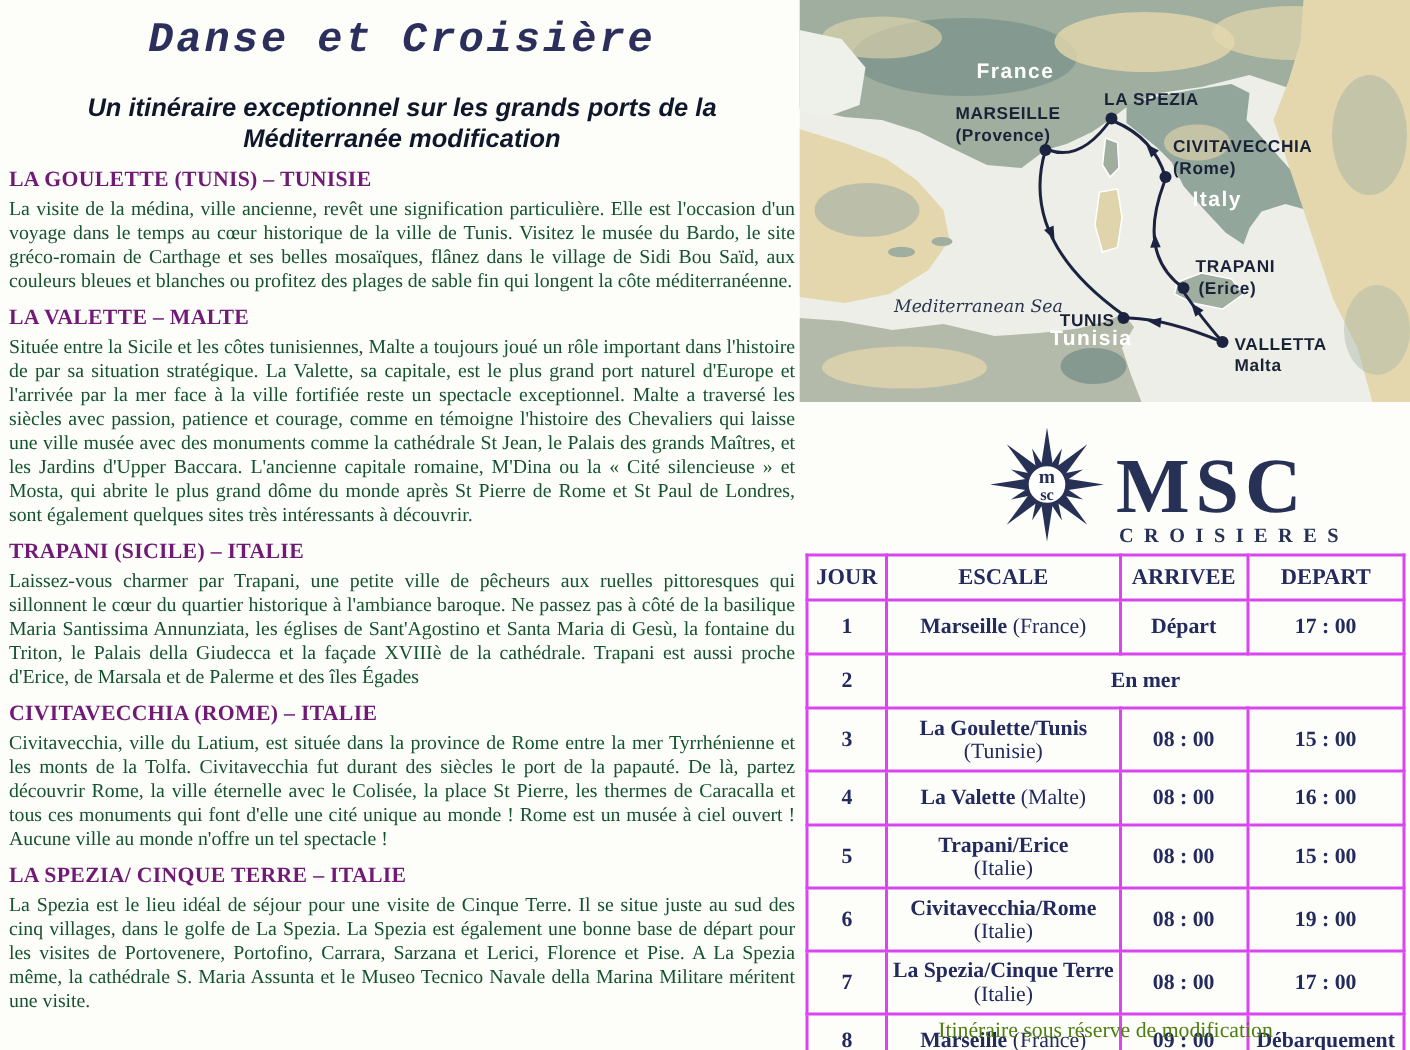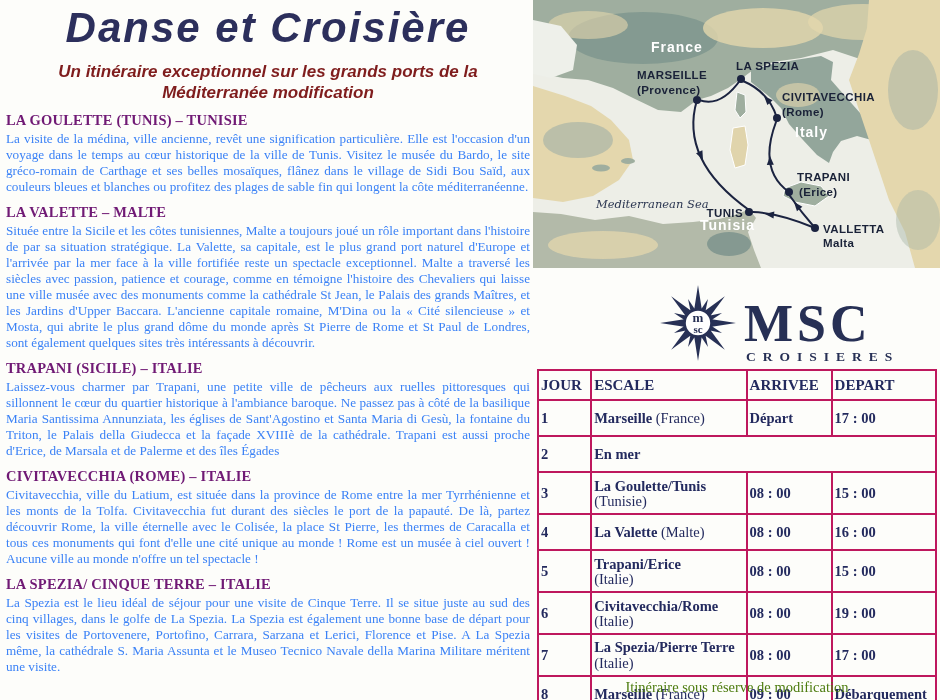--- a/index.html
+++ b/index.html
@@ -1,46 +1,46 @@
 <!DOCTYPE html>
 <html><head>
 <meta charset="utf-8">
 <style>
   html,body{margin:0;padding:0;}
   body{width:940px;height:700px;background:#fdfdfa;position:relative;overflow:hidden;
        font-family:"Liberation Serif",serif;}
 
   
   .left-col{position:absolute;left:6px;top:2px;width:524px;}
-  .script-title{font-family:Liberation Sans, sans-serif;font-style:italic;font-weight:bold;
-      font-size:42px;color:#2c2f5c;text-align:center;letter-spacing:2px;line-height:52px;}
+  .script-title{font-family:Liberation Mono, monospace;font-style:italic;font-weight:bold;
+      font-size:28px;color:#2c2f5c;text-align:center;letter-spacing:2px;line-height:52px;}
   .subtitle{font-family:"Liberation Sans",sans-serif;font-weight:bold;font-style:italic;
-      font-size:17px;color:#7f1d1d;text-align:center;line-height:21px;margin-top:7px;}
+      font-size:17px;color:#0f172a;text-align:center;line-height:21px;margin-top:7px;}
   .section{margin-top:9px;}
   .section h3{font-size:14.5px;font-weight:bold;color:#701a75;margin:0 0 2px 0;letter-spacing:.2px;}
-  .section p{font-size:13.2px;line-height:16px;color:#3b82f6;margin:0;text-align:justify;}
+  .section p{font-size:13.2px;line-height:16px;color:#14532d;margin:0;text-align:justify;}
 
   
   .map-wrap{position:absolute;left:533px;top:0;width:477px;height:268px;}
   .map-wrap svg{display:block;}
   .port-label{font-family:"Liberation Sans",sans-serif;font-weight:bold;font-size:11.5px;
       fill:#1a2238;letter-spacing:.4px;}
   .country-label{font-family:"Liberation Sans",sans-serif;font-weight:bold;font-size:14px;
       fill:#ffffff;letter-spacing:1px;}
   .sea-label{font-family:"DejaVu Serif",serif;font-style:italic;font-size:11.5px;fill:#2a3550;}
 
   
   .logo{position:absolute;left:652px;top:283px;width:288px;height:82px;}
   .logo-msc{font-family:"Liberation Serif",serif;font-weight:bold;fill:#273055;}
   .logo-croisieres{font-family:"Liberation Serif",serif;font-weight:bold;fill:#273055;letter-spacing:7px;}
 
   
   .tbl{position:absolute;left:537px;top:369px;width:400px;border-collapse:collapse;
        font-family:"Liberation Serif",serif;color:#232a5e;}
-  .tbl th,.tbl td{border:2px solid #be185d;text-align:left;vertical-align:middle;padding:3px 2px;}
+  .tbl th,.tbl td{border:2px solid #d946ef;text-align:center;vertical-align:middle;padding:3px 2px;}
   .tbl th{font-size:15px;font-weight:bold;height:22px;}
   .tbl td{font-size:14.5px;font-weight:bold;}
   .tbl .day{width:53px;}
   .tbl .escale{width:173px;}
   .tbl .arrivee{width:88px;border-radius:10px;}
   .tbl .depart{width:104px;border-radius:15px;}
   .tbl .norm{font-weight:normal;}
   .tbl tr.two-line .norm{display:block;line-height:14px;padding-bottom:1px;}
   .tbl tr.one-line td{height:28px;}
   .tbl tr.two-line td{height:34px;line-height:16px;}
@@ -221,21 +221,21 @@
     <td>15 : 00</td>
   </tr>
   <tr class="two-line">
     <td>6</td>
     <td><span>Civitavecchia/Rome</span><span class="norm">(Italie)</span></td>
     <td>08 : 00</td>
     <td>19 : 00</td>
   </tr>
   <tr class="two-line">
     <td>7</td>
-    <td><span>La Spezia/Pierre Terre</span><span class="norm" style="display:inline"> (Italie)</span></td>
+    <td><span>La Spezia/Cinque Terre</span><span class="norm" style="display:inline"> (Italie)</span></td>
     <td>08 : 00</td>
     <td>17 : 00</td>
   </tr>
   <tr class="one-line">
     <td>8</td>
     <td><span>Marseille</span><span class="norm"> (France)</span></td>
     <td>09 : 00</td>
     <td>Débarquement</td>
   </tr>
 </tbody>

